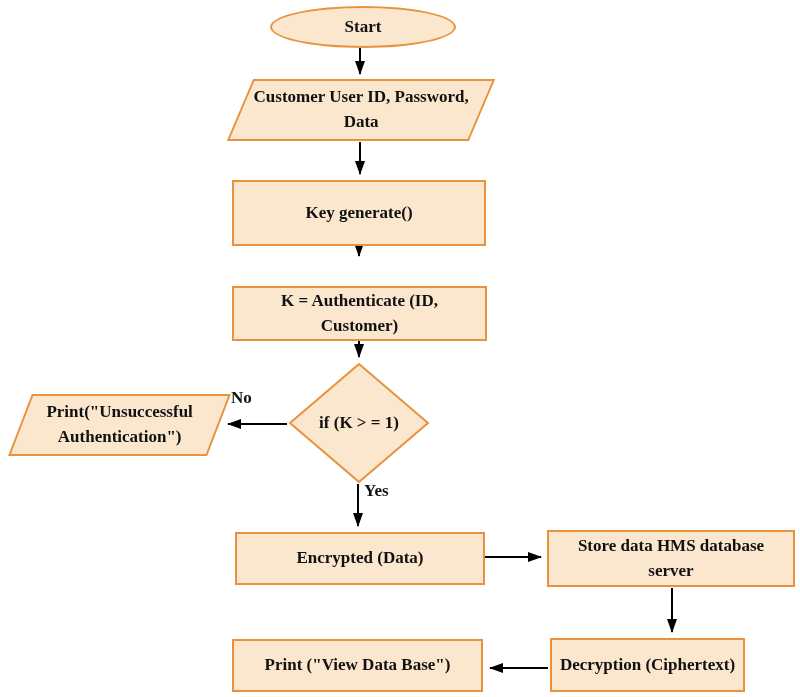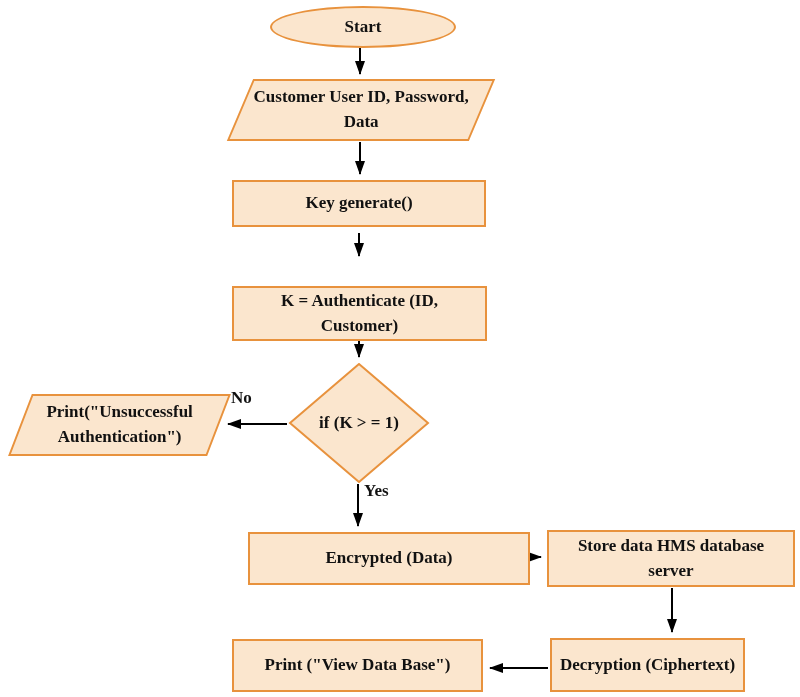--- a/index.html
+++ b/index.html
@@ -91,21 +91,21 @@
     <span>Start</span>
   </div>
 
   <div class="node skew-box" style="left:240px; top:79px; width:242px; height:62px; transform: skewX(-23deg);">
     <div class="unskew" style="transform: skewX(23deg);">
       <span class="line">Customer User ID, Password,</span>
       <span class="line">Data</span>
     </div>
   </div>
 
-  <div class="node" style="left:232px; top:180px; width:254px; height:47px;align-items:center;">
+  <div class="node" style="left:232px; top:180px; width:254px; height:66px;align-items:center;">
     <span>Key generate()</span>
   </div>
 
   <div class="node" style="left:232px; top:262px; width:255px; height:55px;margin-top:24px;">
     <div>
       <span class="line">K = Authenticate (ID,</span>
       <span class="line">Customer)</span>
     </div>
   </div>
 
@@ -120,21 +120,21 @@
 
   <div class="edge-label" style="left:364px; top:481px;">Yes</div>
 
   <div class="node skew-box" style="left:20px; top:394px; width:199px; height:62px; transform: skewX(-21deg);">
     <div class="unskew" style="transform: skewX(21deg);">
       <span class="line">Print("Unsuccessful</span>
       <span class="line">Authentication")</span>
     </div>
   </div>
 
-  <div class="node" style="left:248px; top:532px; width:282px; height:53px;">
+  <div class="node" style="left:235px; top:532px; width:250px; height:53px;">
     <span>Encrypted (Data)</span>
   </div>
 
   <div class="node" style="left:547px; top:530px; width:248px; height:57px;">
     <div>
       <span class="line">Store data HMS database</span>
       <span class="line">server</span>
     </div>
   </div>
 

